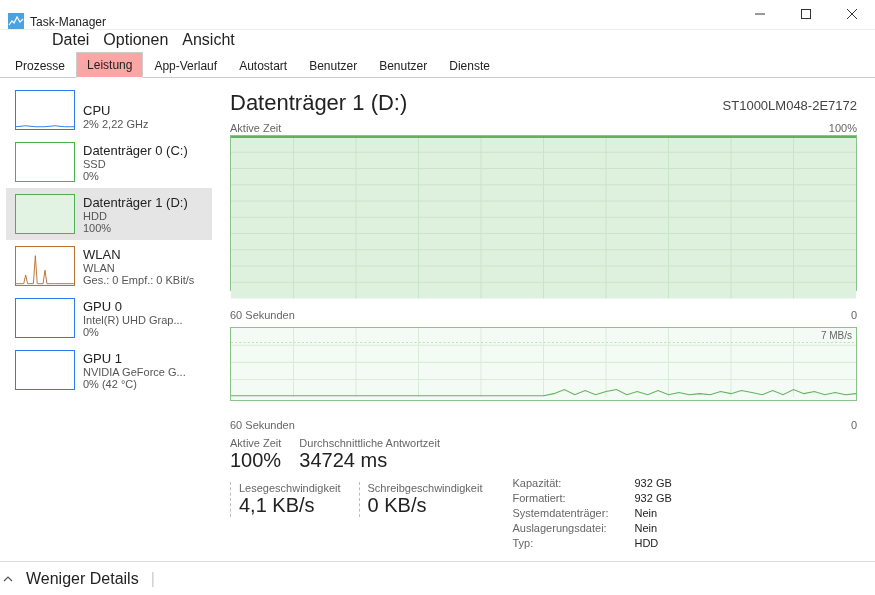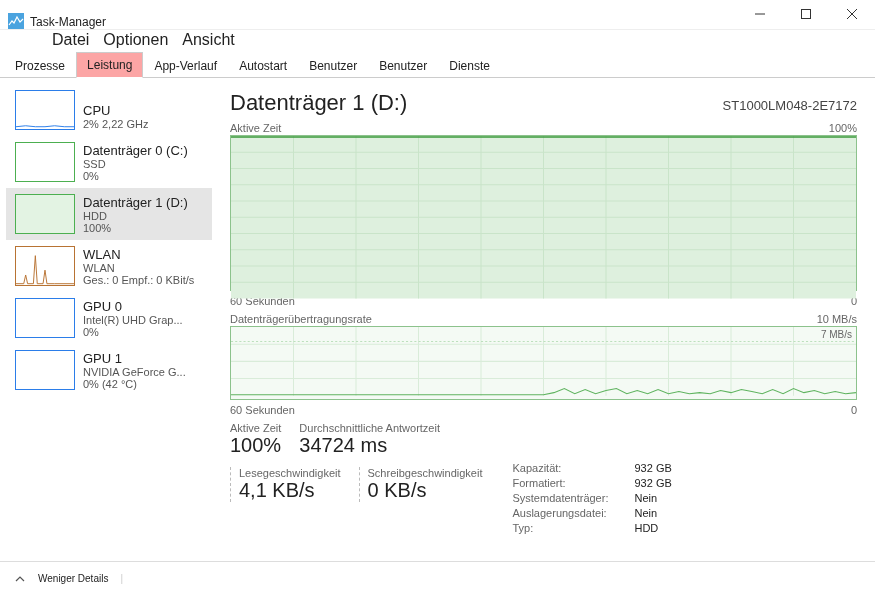--- a/index.html
+++ b/index.html
@@ -32,33 +32,33 @@
   .main { flex: 1; padding: 12px 18px 0 18px; overflow: hidden; }
   .main-header { display: flex; justify-content: space-between; align-items: baseline; margin-bottom: 6px; }
   .main-title { font-size: 22px; font-weight: 400; }
   .main-model { font-size: 13px; color: #444; }
   
   .graph-label-row { display: flex; justify-content: space-between; font-size: 11px; color: #666; margin-bottom: 1px; }
   .graph-box { border: 1px solid #8cc28c; background: #f4faf4; position: relative; }
   .graph-box.big { height: 156px; }
   .graph-box.small { height: 74px; margin-top: 1px; }
   .graph-grid { position: absolute; inset: 0; }
-  .graph-bottom-row { display: flex; justify-content: space-between; font-size: 11px; color: #666; margin-top: 4px; margin-bottom: 6px; }
+  .graph-bottom-row { display: flex; justify-content: space-between; font-size: 11px; color: #666; margin-top: 18px; margin-bottom: 6px; }
   
   .stats { display: flex; gap: 30px; margin-top: 6px; }
   .stats-col { display: flex; flex-direction: column; gap: 10px; }
   .stat-block { border-left: 1px dashed #bbb; padding-left: 8px; }
   .stat-block.nb { border-left: none; padding-left: 0; }
   .stat-label { font-size: 11px; color: #666; }
   .stat-value { font-size: 20px; font-weight: 400; }
   .stat-table { display: grid; grid-template-columns: auto auto; column-gap: 26px; row-gap: 3px; font-size: 11px; margin-top: 40px; }
   .stat-table .k { color: #666; }
   .stat-table .v { color: #222; }
   
-  .footer { height: 34px; border-top: 1px solid #ddd; display: flex; align-items: center; padding: 0 14px; gap: 12px; font-size: 10px; }
+  .footer { height: 34px; border-top: 1px solid #ddd; display: flex; align-items: center; padding: 0 2px; gap: 12px; font-size: 16px; }
   .footer-link { color: #0066cc; cursor: default; display: flex; align-items: center; gap: 4px; }
   .footer-sep { color: #ccc; }
   .chev { width: 12px; height: 12px; }
   
   .mini-line { position:absolute; bottom:0; left:0; right:0; }
   .small-label { position: absolute; right: 4px; top: 2px; font-size: 10px; color: #666; }
 </style>
 </head>
 <body>
 
@@ -198,24 +198,20 @@
             <line x1="540" y1="0" x2="540" y2="156"></line>
         </g>
         <line x1="0" y1="1" x2="600" y2="1" stroke="#3a9a3a" stroke-width="1.5"></line>
       </svg>
     </div>
     <div class="graph-bottom-row">
       <span>60 Sekunden</span>
       <span>0</span>
     </div>
 
-    <div class="graph-label-row">
-      <span>Datenträgerübertragungsrate</span>
-      <span>10 MB/s</span>
-    </div>
     <div class="graph-box small">
       <span class="small-label">7 MB/s</span>
       <svg class="graph-grid" viewBox="0 0 600 66" preserveAspectRatio="none">
         <g stroke="#d9ecd9" stroke-width="1">
           <line x1="0" y1="16.5" x2="600" y2="16.5"></line>
             <line x1="0" y1="33" x2="600" y2="33"></line>
             <line x1="0" y1="49.5" x2="600" y2="49.5"></line>
           <line x1="60" y1="0" x2="60" y2="66"></line>
             <line x1="120" y1="0" x2="120" y2="66"></line>
             <line x1="180" y1="0" x2="180" y2="66"></line>

